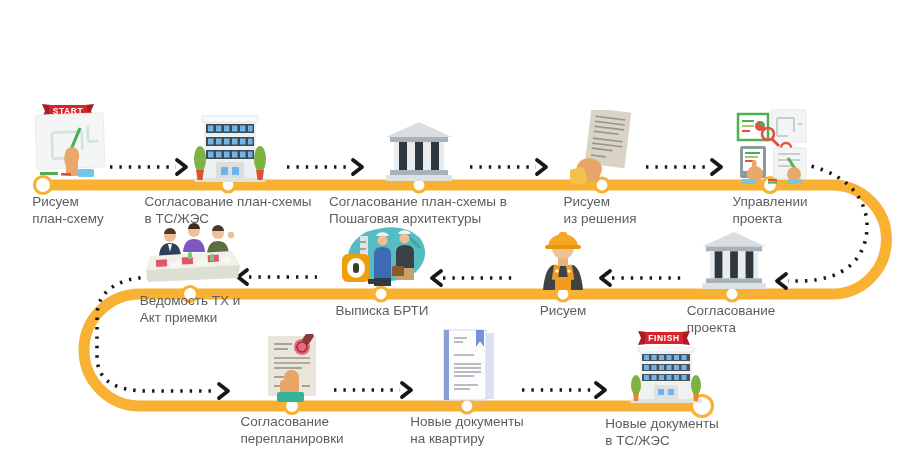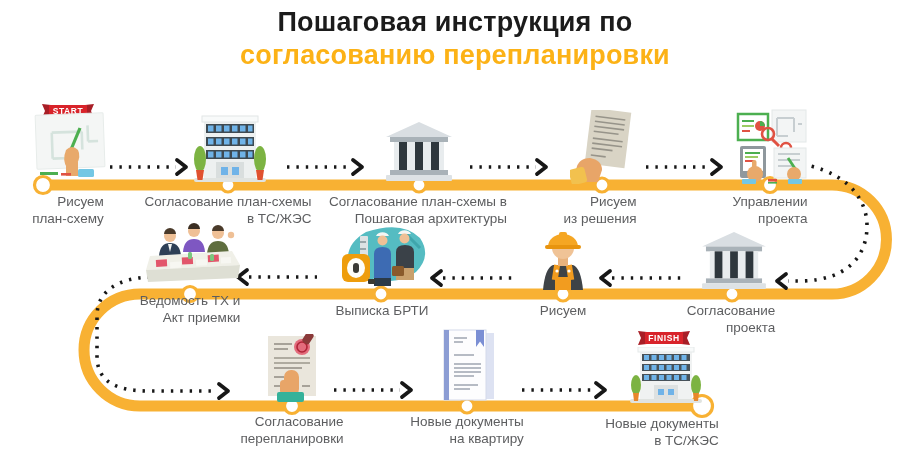--- a/index.html
+++ b/index.html
@@ -11,37 +11,33 @@
   .title .t1{font-size:27px;font-weight:bold;color:#1b1b1b;letter-spacing:.2px;}
   .title .t2{font-size:27px;font-weight:bold;color:var(--title-accent,#FCB216);letter-spacing:.2px;}
   .route-svg{position:absolute;left:0;top:0;}
   .route{fill:none;stroke:var(--path-yellow,#F8B133);stroke-width:11;stroke-linecap:round;}
   .node{fill:#ffffff;stroke:var(--path-yellow,#F8B133);stroke-width:3.2;}
   .dots{fill:none;stroke:var(--arrow-black,#171717);stroke-width:3.6;stroke-dasharray:2.4 7;}
   .head{fill:none;stroke:var(--arrow-black,#171717);stroke-width:3.8;stroke-linecap:round;stroke-linejoin:round;}
   .icon{position:absolute;}
   .icon svg{display:block;}
   .label{
-    position:absolute;transform:translateX(-50%);text-align:right;
+    position:absolute;transform:translateX(-50%);text-align:left;
     white-space:pre-line;font-size:13.5px;line-height:17px;color:var(--label-gray,#5D5E60);
   }
   .ribbon{position:absolute;}
   .ribbon-flap{fill:#A81E26;}
   .ribbon-body{fill:var(--flag-red,#D8232A);}
   .ribbon-text{fill:#ffffff;font-family:"Liberation Sans",sans-serif;font-size:8.5px;font-weight:bold;letter-spacing:.6px;}
 </style>
 </head>
 <body>
 
 <div class="stage">
 
-  <div class="title">
-    <div class="t1">Пошаговая инструкция по</div>
-    <div class="t2">согласованию перепланировки</div>
-  </div>
 
   <svg class="route-svg" width="910" height="455" viewBox="0 0 910 455">
     <path class="route" d="M 43 185 L 832 185 A 54.5 54.5 0 0 1 832 294 L 140 294 A 56 56 0 0 0 140 406 L 702 406"></path>
 
     <g>
       <path class="dots" d="M110 167 H176"></path>
         <path class="head" d="M177 160 L186 167 L177 174"></path>
       </g>
     <g>
       <path class="dots" d="M287 167 H352"></path>

